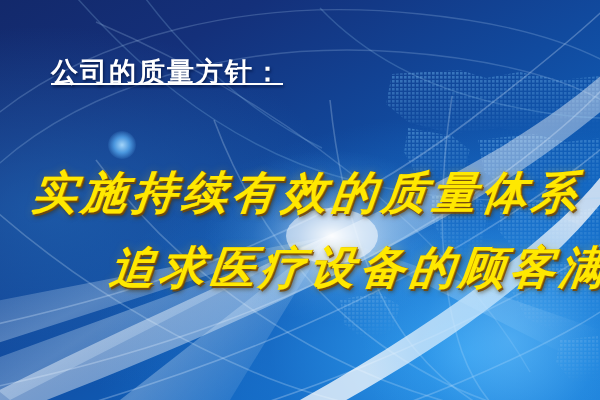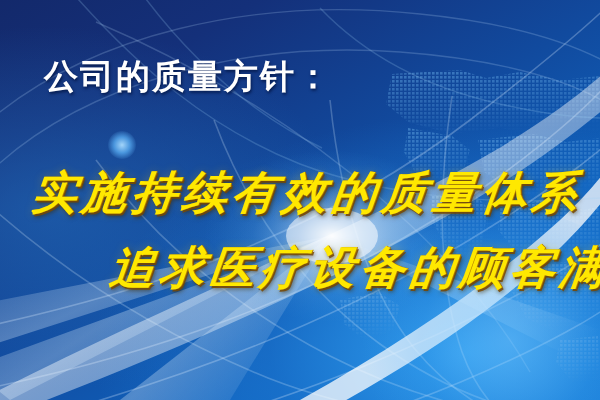--- a/index.html
+++ b/index.html
@@ -22,28 +22,29 @@
   .layer {
     position: absolute;
     inset: 0;
     pointer-events: none;
   }
   .layer svg { display: block; width: 600px; height: 400px; }
 
   
   #header-line {
     position: absolute;
-    left: 44px;
+    left: 51px;
     top: 54px;
-    font-size: 34px;
+    font-size: 27px;
     font-weight: bold;
     letter-spacing: 2px;
     color: #ffffff;
     text-shadow: 1px 2px 3px rgba(0,18,60,0.75);
     white-space: nowrap;
+    text-decoration: underline;
   }
   .slogan {
     position: absolute;
     font-size: 45px;
     font-weight: bold;
     font-style: italic;
     letter-spacing: 5px;
     color: #ffe800;
     white-space: nowrap;
     transform: skewX(-6deg);

